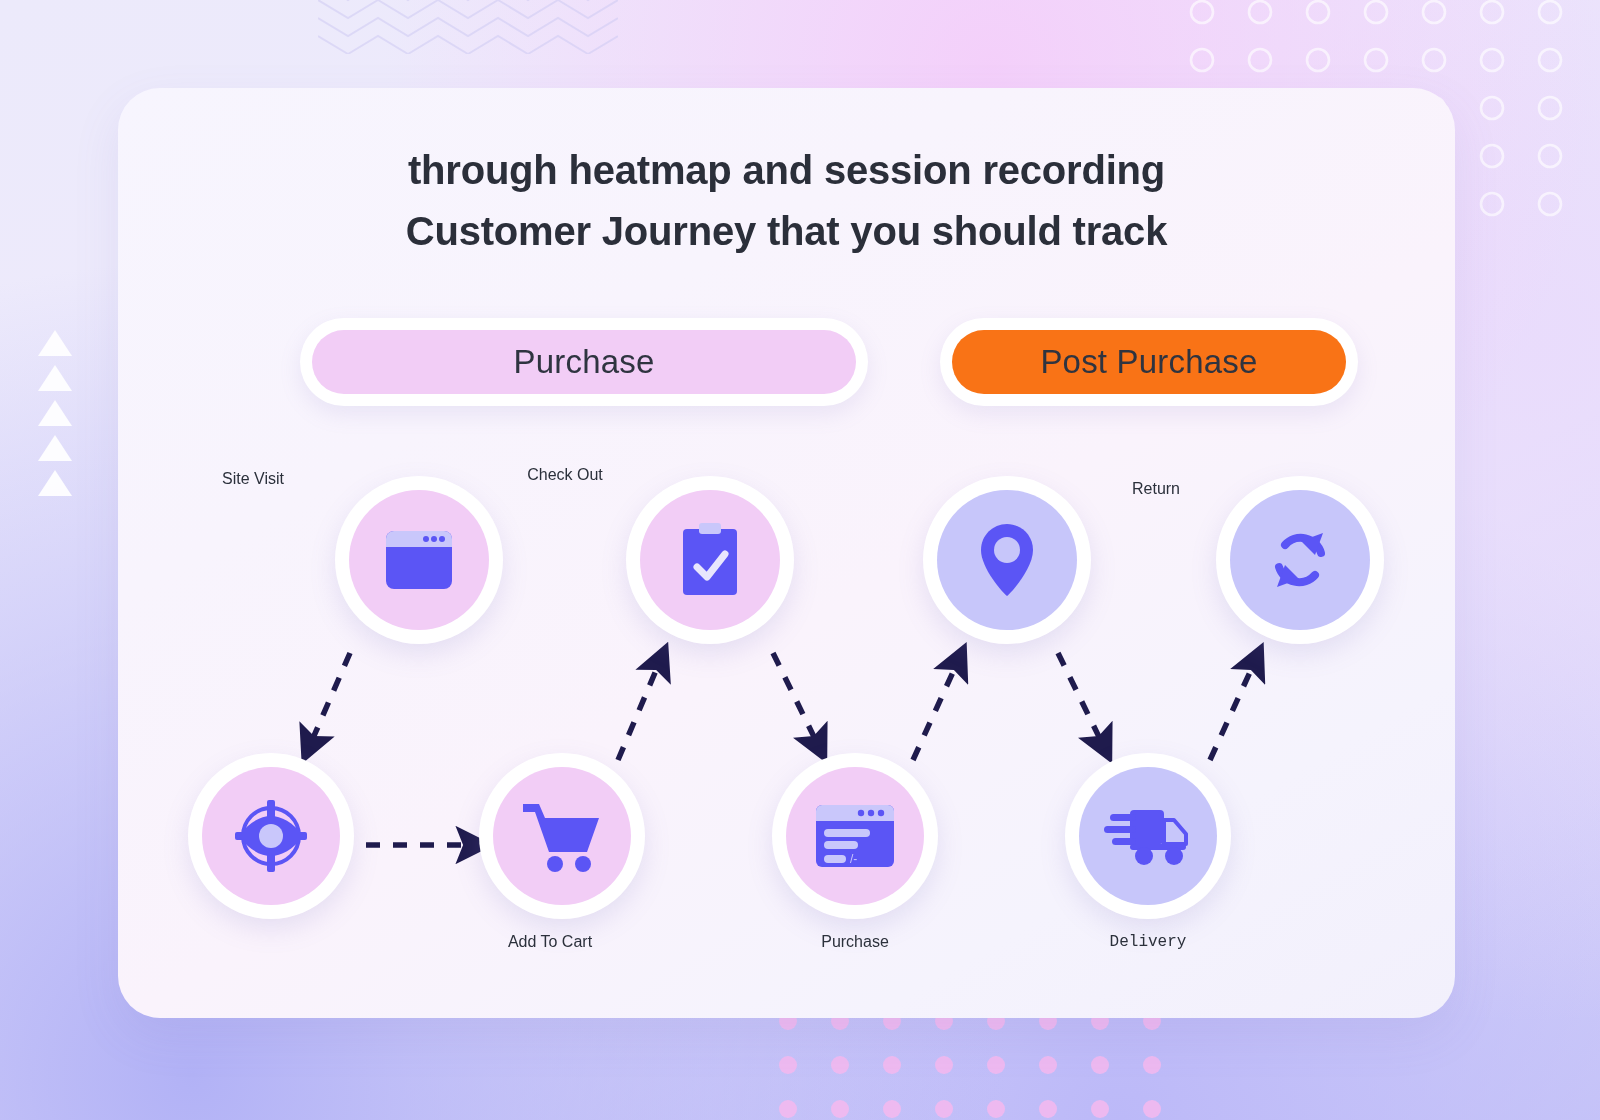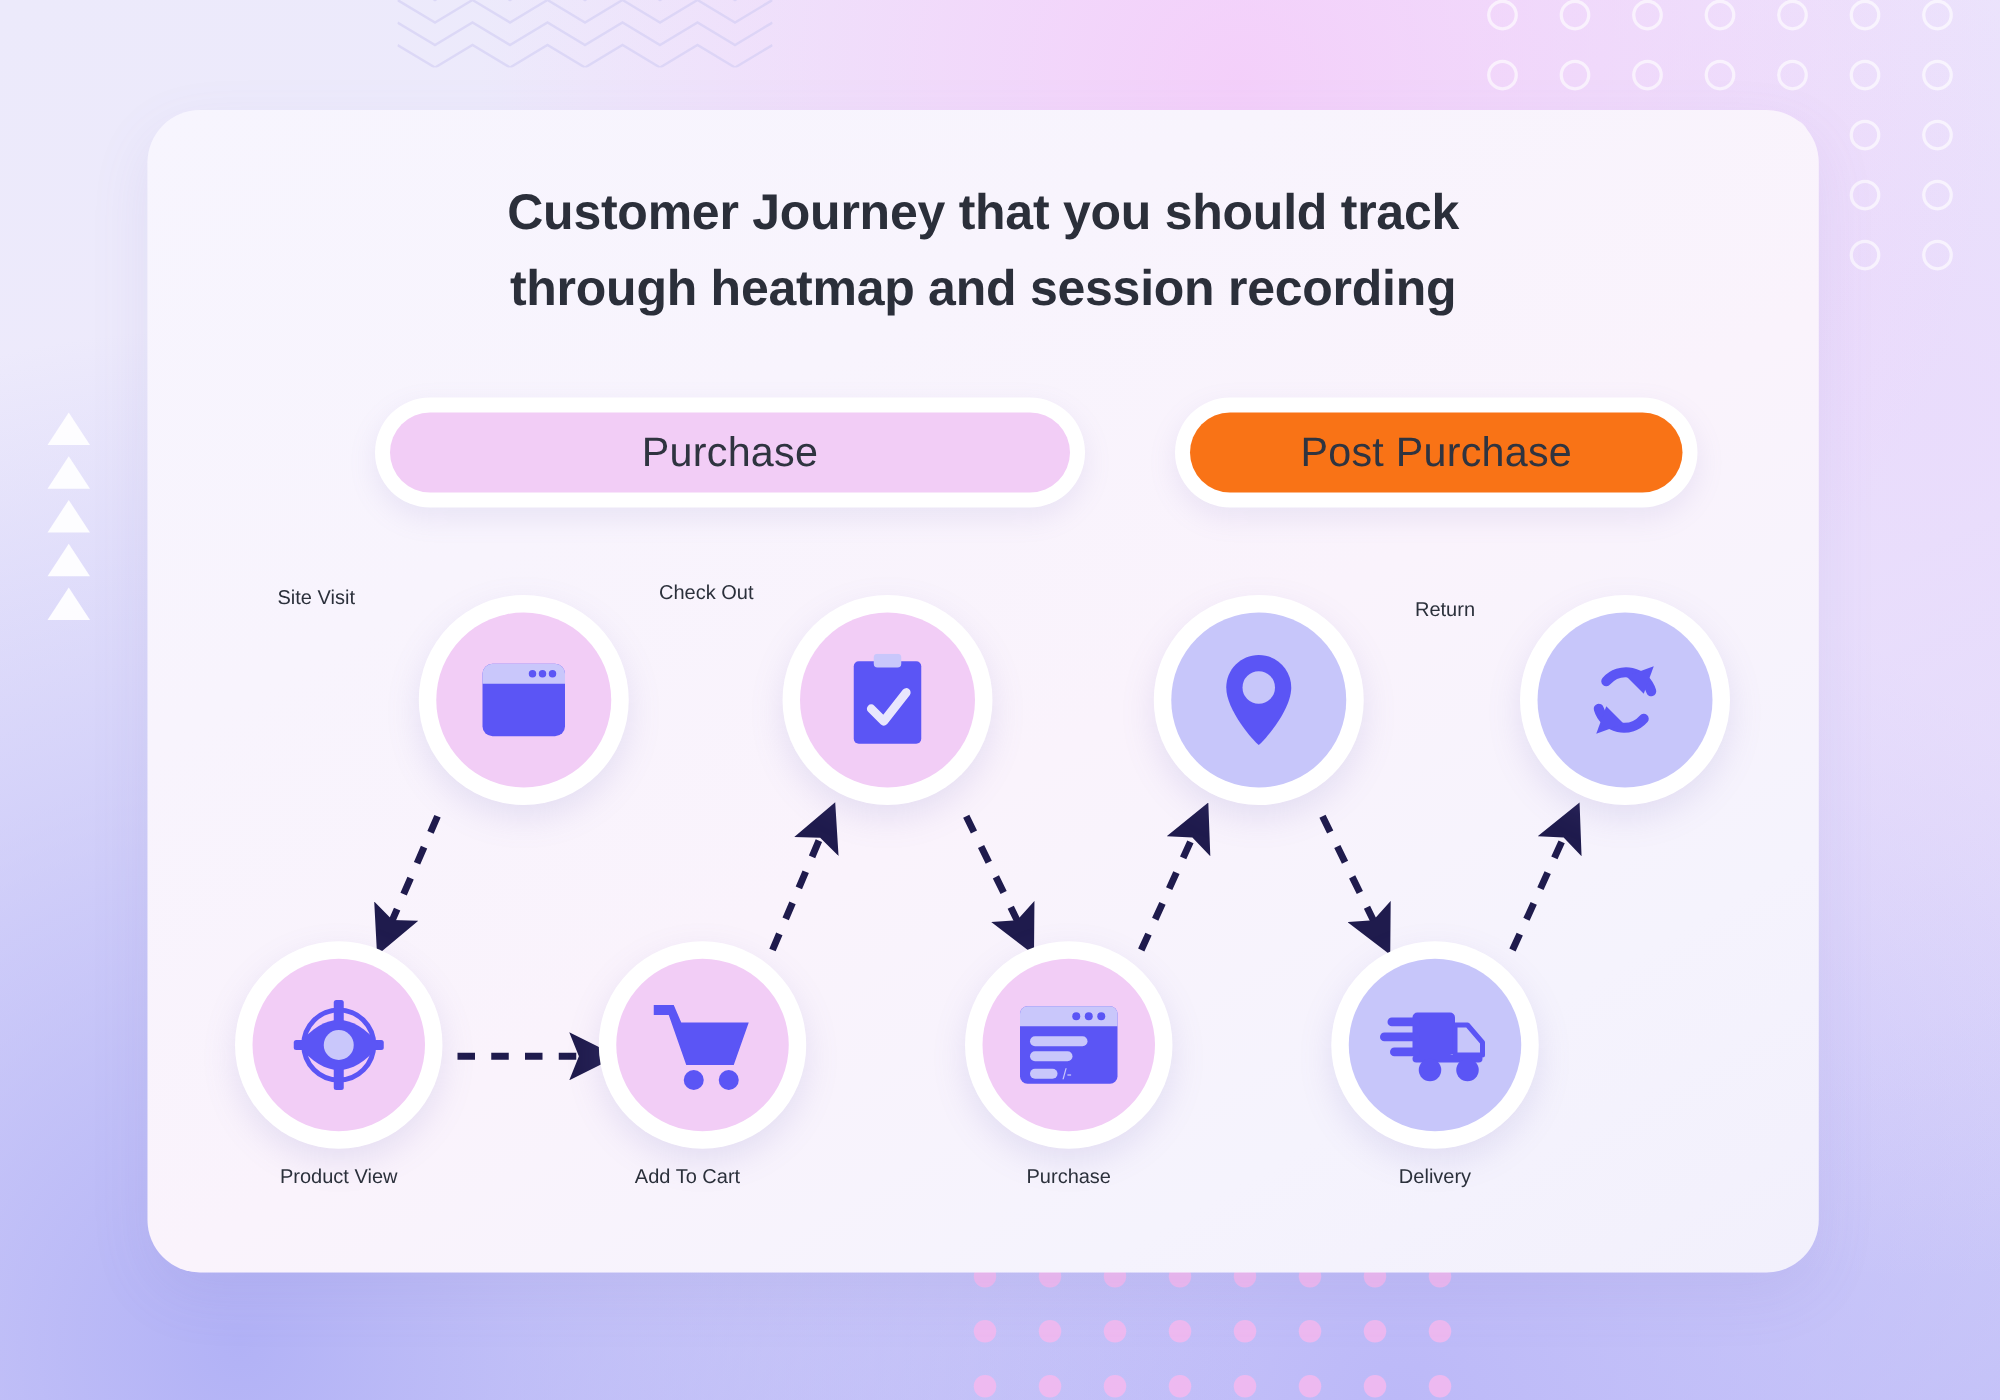--- a/index.html
+++ b/index.html
@@ -199,22 +199,22 @@
         <circle cx="330" cy="184" r="9"></circle>
           <circle cx="382" cy="184" r="9"></circle>
       </g>
     </g>
   </svg>
 </div>
 
 <div class="card">
 
   <div class="title">
+    <span>through heatmap and session recording</span>
     <span>Customer Journey that you should track</span>
-    <span>through heatmap and session recording</span>
   </div>
 
   <div class="pill-wrap" id="pill-purchase" style="left:182px; top:230px; width:568px;">
     <div class="pill-outer">
       <div class="pill-inner" style="background:#f2cdf6;">Purchase</div>
     </div>
   </div>
 
   <div class="pill-wrap" id="pill-postpurchase" style="left:822px; top:230px; width:418px;">
     <div class="pill-outer">
@@ -307,21 +307,20 @@
           <rect x="38" y="6" width="8" height="20" rx="2" fill="#5b55f5"></rect>
           <rect x="38" y="58" width="8" height="20" rx="2" fill="#5b55f5"></rect>
           <rect x="6" y="38" width="20" height="8" rx="2" fill="#5b55f5"></rect>
           <rect x="58" y="38" width="20" height="8" rx="2" fill="#5b55f5"></rect>
           <path d="M10 42c10-14 22-20 32-20s22 6 32 20c-10 14-22 20-32 20s-22-6-32-20z" fill="#5b55f5"></path>
           <circle cx="42" cy="42" r="12" fill="#c9c7fb"></circle>
         </svg>
       </div>
     </div>
   </div>
-  <div class="node-label" style="left:23px; top:845px; width:260px;">Product View</div>
 
   <div class="node" style="left:361px; top:665px;">
     <div class="node-ring ring-sm">
       <div class="node-circle circle-sm fill-pink">
         <svg class="icon" width="82" height="76" viewBox="0 0 82 76">
           <path d="M2 6h16l6 14h54l-12 34H28L14 14H2z" fill="#5b55f5"></path>
           <circle cx="34" cy="66" r="8" fill="#5b55f5"></circle>
           <circle cx="62" cy="66" r="8" fill="#5b55f5"></circle>
         </svg>
       </div>
@@ -357,15 +356,15 @@
           <rect x="26" y="40" width="56" height="6" rx="3" fill="#5b55f5"></rect>
           <circle cx="40" cy="52" r="9" fill="#5b55f5"></circle>
           <circle cx="70" cy="52" r="9" fill="#5b55f5"></circle>
           <rect x="6" y="10" width="26" height="7" rx="3.5" fill="#5b55f5"></rect>
           <rect x="0" y="22" width="32" height="7" rx="3.5" fill="#5b55f5"></rect>
           <rect x="8" y="34" width="24" height="7" rx="3.5" fill="#5b55f5"></rect>
         </svg>
       </div>
     </div>
   </div>
-  <div class="node-label" style="left:900px; top:845px; width:260px;">Delivery</div>
+  <div class="node-label" style="left:900px; top:845px; width:260px;font-family:Liberation Mono, monospace;">Delivery</div>
 
 </div>
 
 </body></html>

